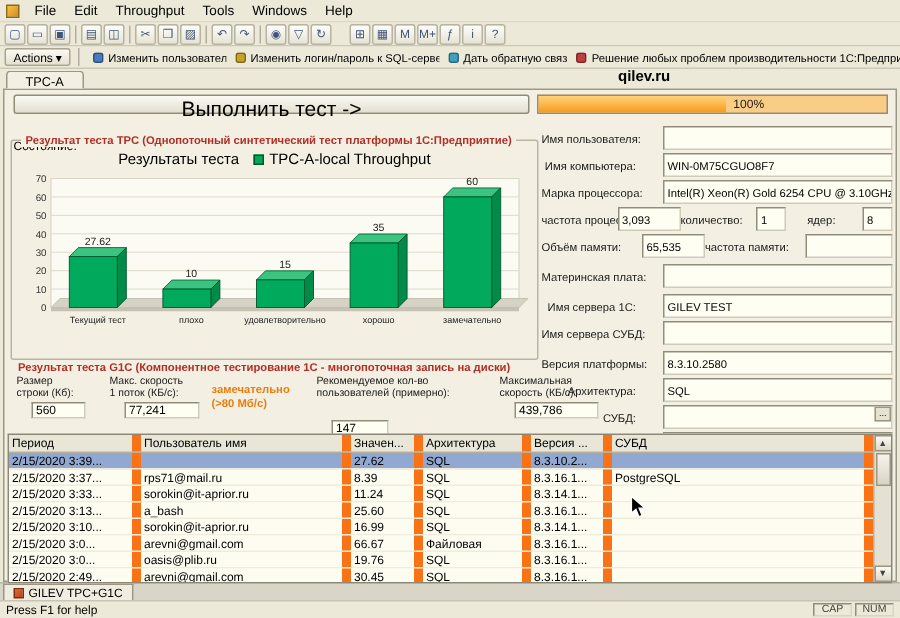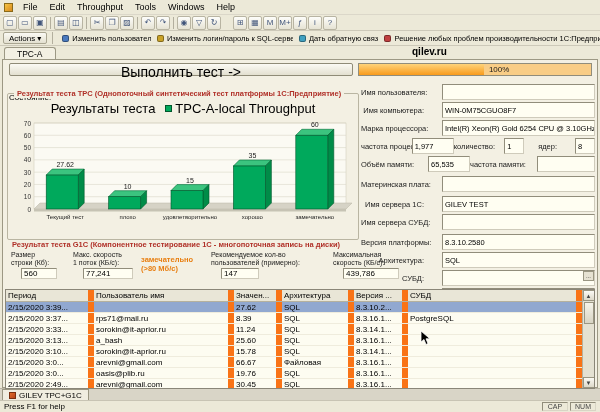--- a/index.html
+++ b/index.html
@@ -39,21 +39,21 @@
   .lbl{font-size:8px;}
   .field{background:#FFFEF2;border:1px solid;border-color:#918D7B #CFCBBB #CFCBBB #918D7B;font-size:8px;padding:0 2px;display:flex;align-items:center;overflow:hidden;white-space:nowrap;}
   .status-field{width:294px;height:12px;margin-left:6px;}
 
   
   .group{position:absolute;border:1px solid #B9B5A2;border-radius:2px;}
   .group-title{position:absolute;top:-5px;left:6px;background:#F3F0E3;padding:0 3px;font-size:7.5px;font-weight:bold;color:#B03028;white-space:nowrap;max-width:98%;overflow:hidden;}
   .g1{left:4px;top:33px;width:352px;height:147px;}
   .g2{left:4px;top:182px;width:432px;height:46px;border:none;}
   .g2 .group-title{top:-2px;left:2px;}
-  .chart-head{display:flex;justify-content:center;align-items:center;gap:10px;margin-top:7px;font-size:13px;}
+  .chart-head{display:flex;justify-content:center;align-items:center;gap:10px;margin-top:7px;font-size:10px;}
   .legend{display:flex;align-items:center;gap:3px;}
   .legend-swatch{width:7px;height:7px;background:#00A95C;border:1px solid #00572C;}
   #chart-svg{display:block;margin:1px auto 0 auto;}
 
   
   .infopanel{position:absolute;left:358px;top:24px;width:234px;}
   .ip-row{display:flex;align-items:center;margin-bottom:2px;min-height:12px;}
   .ip-row.gap{margin-top:4px;}
   .ip-row.tall{align-items:flex-start;}
   .ip-label{flex:1;text-align:right;font-size:7.5px;padding-right:18px;white-space:nowrap;overflow:hidden;color:#1A1A1A;}
@@ -64,21 +64,21 @@
   .f-sm{flex:0 0 58px;}
   .f-tall{height:26px;}
   .f-btn{position:absolute;right:0;top:0;width:11px;height:10px;background:#E6E2D2;border:1px solid #9A9682;font-size:6px;display:flex;align-items:center;justify-content:center;}
 
   
   .g2-cols{display:flex;gap:4px;padding:9px 2px 0 4px;}
   .g2-col{display:flex;flex-direction:column;}
   .g2-label{font-size:7px;line-height:1.15;white-space:pre-line;color:#1A1A1A;}
   .g2-field{height:11px;font-size:8px;margin-top:1px;margin-left:10px;background:#FFFEF2;border:1px solid;border-color:#918D7B #CFCBBB #CFCBBB #918D7B;padding:0 2px;display:flex;align-items:center;}
   .g2-note{color:#E87E10;font-size:7.5px;line-height:1.15;white-space:pre-line;padding-top:5px;font-weight:bold;}
-  .g2-c1{width:58px;}.g2-c2{width:64px;}.g2-c3{width:66px;}.g2-c4{width:118px;}.g2-c5{width:84px;}
+  .g2-c1{width:58px;}.g2-c2{width:64px;}.g2-c3{width:66px;}.g2-c4{width:118px;gap:12px;}.g2-c5{width:84px;}
   .g2-f1{width:36px;}.g2-f2{width:50px;}.g2-f4{width:38px;}.g2-f5{width:56px;}
 
   
   .rtable{position:absolute;left:2px;top:229px;width:590px;height:100px;border:1px solid #8A8678;background:#FDFCF1;overflow:hidden;}
   .t-head{display:flex;background:#E9E6D7;border-bottom:1px solid #B5B19E;height:12px;align-items:center;font-size:8px;margin-right:12px;}
   .th,.td{overflow:hidden;white-space:nowrap;padding:0 2px;border-right:6px solid #f97316;height:100%;display:flex;align-items:center;}
   .c0{width:88px;flex:0 0 auto;}.c1{width:140px;flex:0 0 auto;}.c2{width:48px;flex:0 0 auto;}
   .c3{width:72px;flex:0 0 auto;}.c4{width:54px;flex:0 0 auto;}.c5{flex:1;}
   .t-body{margin-right:12px;}
   .tr{display:flex;height:11px;align-items:flex-end;font-size:8px;background:#FDFCF1;border-bottom:1px solid #EFECdd;}
@@ -257,21 +257,21 @@
         </div>
         <div class="ip-row">
           <span class="ip-label">Марка процессора:</span>
           <div class="ip-field f-main">
             <span>Intel(R) Xeon(R) Gold 6254 CPU @ 3.10GHz</span>
           </div>
         </div>
         <div class="ip-row">
           <span class="ip-label">частота процессора:</span>
           <div class="ip-field f-num">
-            <span>1,977</span>
+            <span>3,093</span>
           </div>
           <span class="ip-label">количество:</span>
           <div class="ip-field f-xs">
             <span>1</span>
           </div>
           <span class="ip-label">ядер:</span>
           <div class="ip-field f-xs">
             <span>8</span>
           </div>
         </div>
@@ -396,21 +396,21 @@
             <span class="td c0">2/15/2020 3:13...</span>
             <span class="td c1">a_bash</span>
             <span class="td c2">25.60</span>
             <span class="td c3">SQL</span>
             <span class="td c4">8.3.16.1...</span>
             <span class="td c5"></span>
           </div>
           <div class="tr">
             <span class="td c0">2/15/2020 3:10...</span>
             <span class="td c1">sorokin@it-aprior.ru</span>
-            <span class="td c2">15.78</span>
+            <span class="td c2">16.99</span>
             <span class="td c3">SQL</span>
             <span class="td c4">8.3.14.1...</span>
             <span class="td c5"></span>
           </div>
           <div class="tr">
             <span class="td c0">2/15/2020 3:0...</span>
             <span class="td c1">arevni@gmail.com</span>
             <span class="td c2">66.67</span>
             <span class="td c3">Файловая</span>
             <span class="td c4">8.3.16.1...</span>

